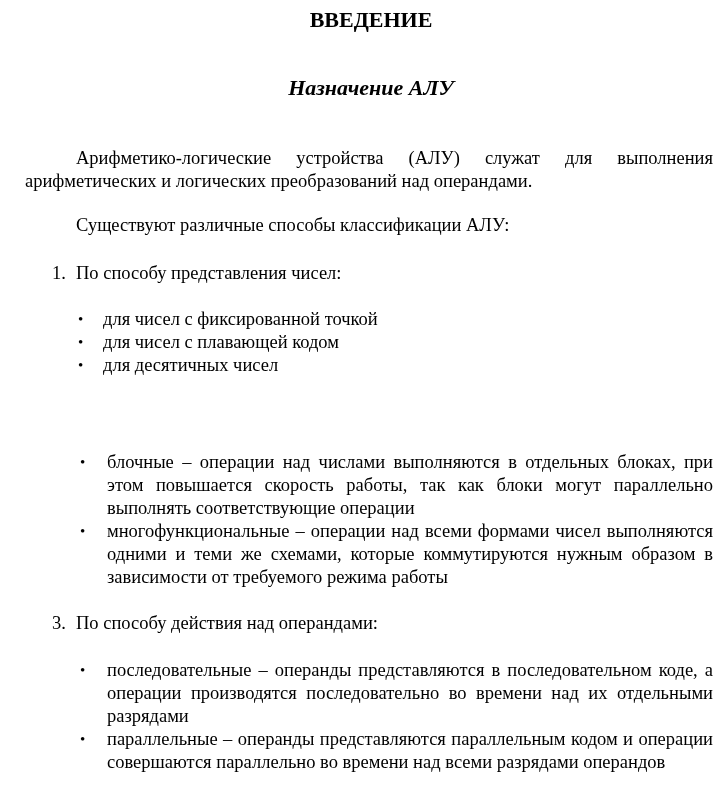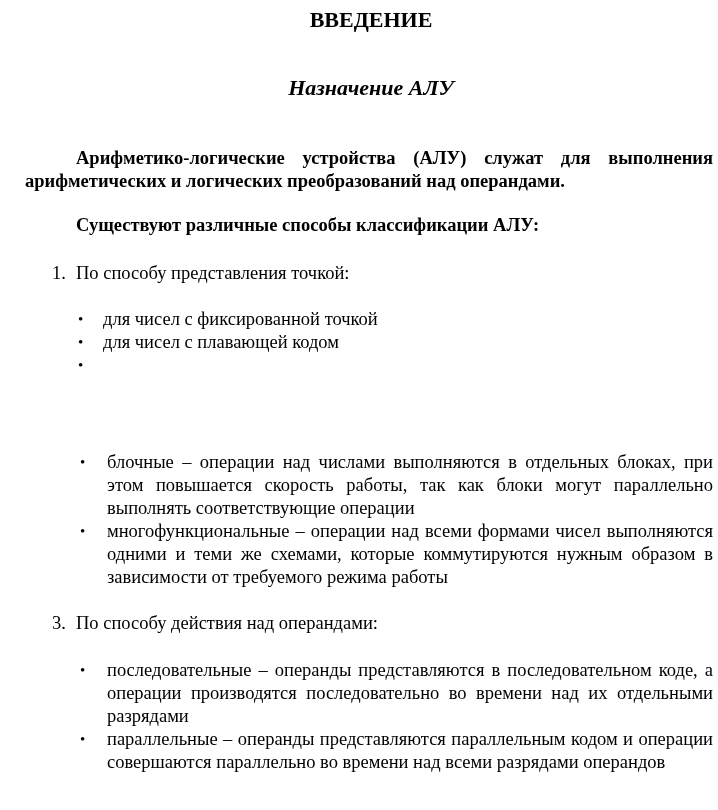--- a/index.html
+++ b/index.html
@@ -44,21 +44,20 @@
       font-style: italic;
       font-size: 22px;
       line-height: 24px;
     }
     .para {
       position: absolute;
       left: 13px;
       width: 688px;
       text-align: justify;
       text-indent: 51px;
-      font-weight: bold;
     }
     .para.intro { top: 147px; }
     .para.classes { top: 214px; }
     .para.intro::after {
       content: "";
     }
     .num-item {
       position: absolute;
       left: 40px;
       width: 660px;
@@ -97,33 +96,34 @@
 
   <div class="title">ВВЕДЕНИЕ</div>
 
   <div class="subtitle">Назначение АЛУ</div>
 
   <div class="para intro">Арифметико-логические устройства (АЛУ) служат для выполнения арифметических и логических преобразований над операндами.</div>
 
   <div class="para classes">Существуют различные способы классификации АЛУ:</div>
 
   <div class="num-item" style="top:262px;">
-    <span class="num">1.</span><span>По способу представления точкой:</span>
+    <span class="num">1.</span><span>По способу представления чисел:</span>
   </div>
   <ul class="bullets b1">
     <li>
       <span class="dot">•</span>
       <span>для чисел с фиксированной точкой</span>
     </li>
     <li>
       <span class="dot">•</span>
       <span>для чисел с плавающей кодом</span>
     </li>
     <li>
       <span class="dot">•</span>
+      <span>для десятичных чисел</span>
     </li>
   </ul>
 
   <ul class="bullets b2">
     <li>
       <span class="dot">•</span>
       <span>блочные – операции над числами выполняются в отдельных блоках, при этом повышается скорость работы, так как блоки могут параллельно выполнять соответствующие операции</span>
     </li>
     <li>
       <span class="dot">•</span>

